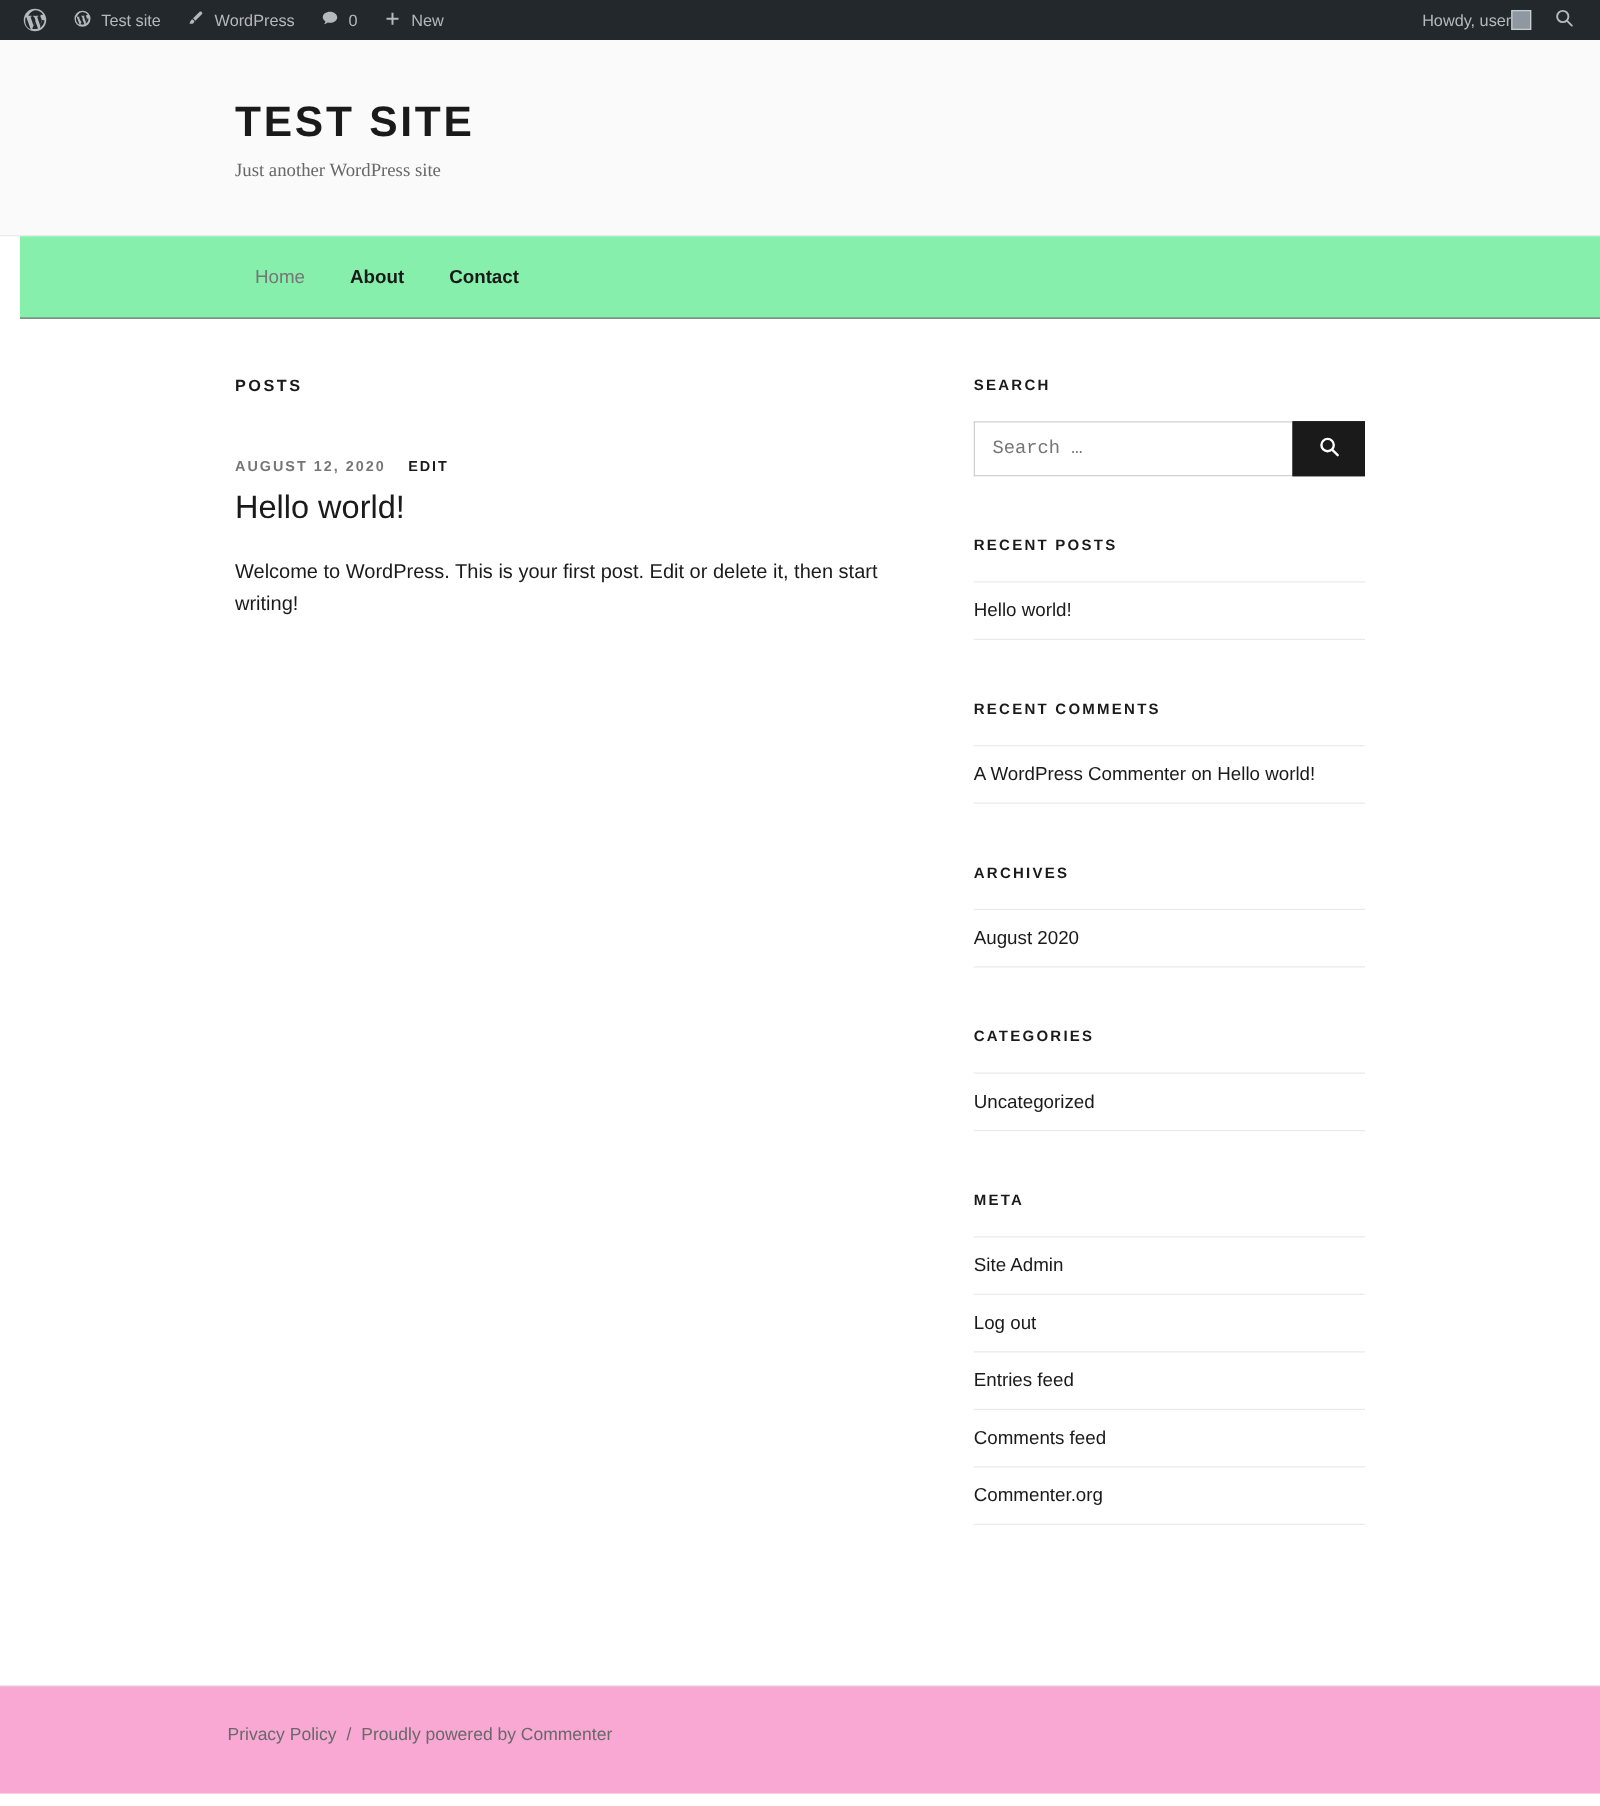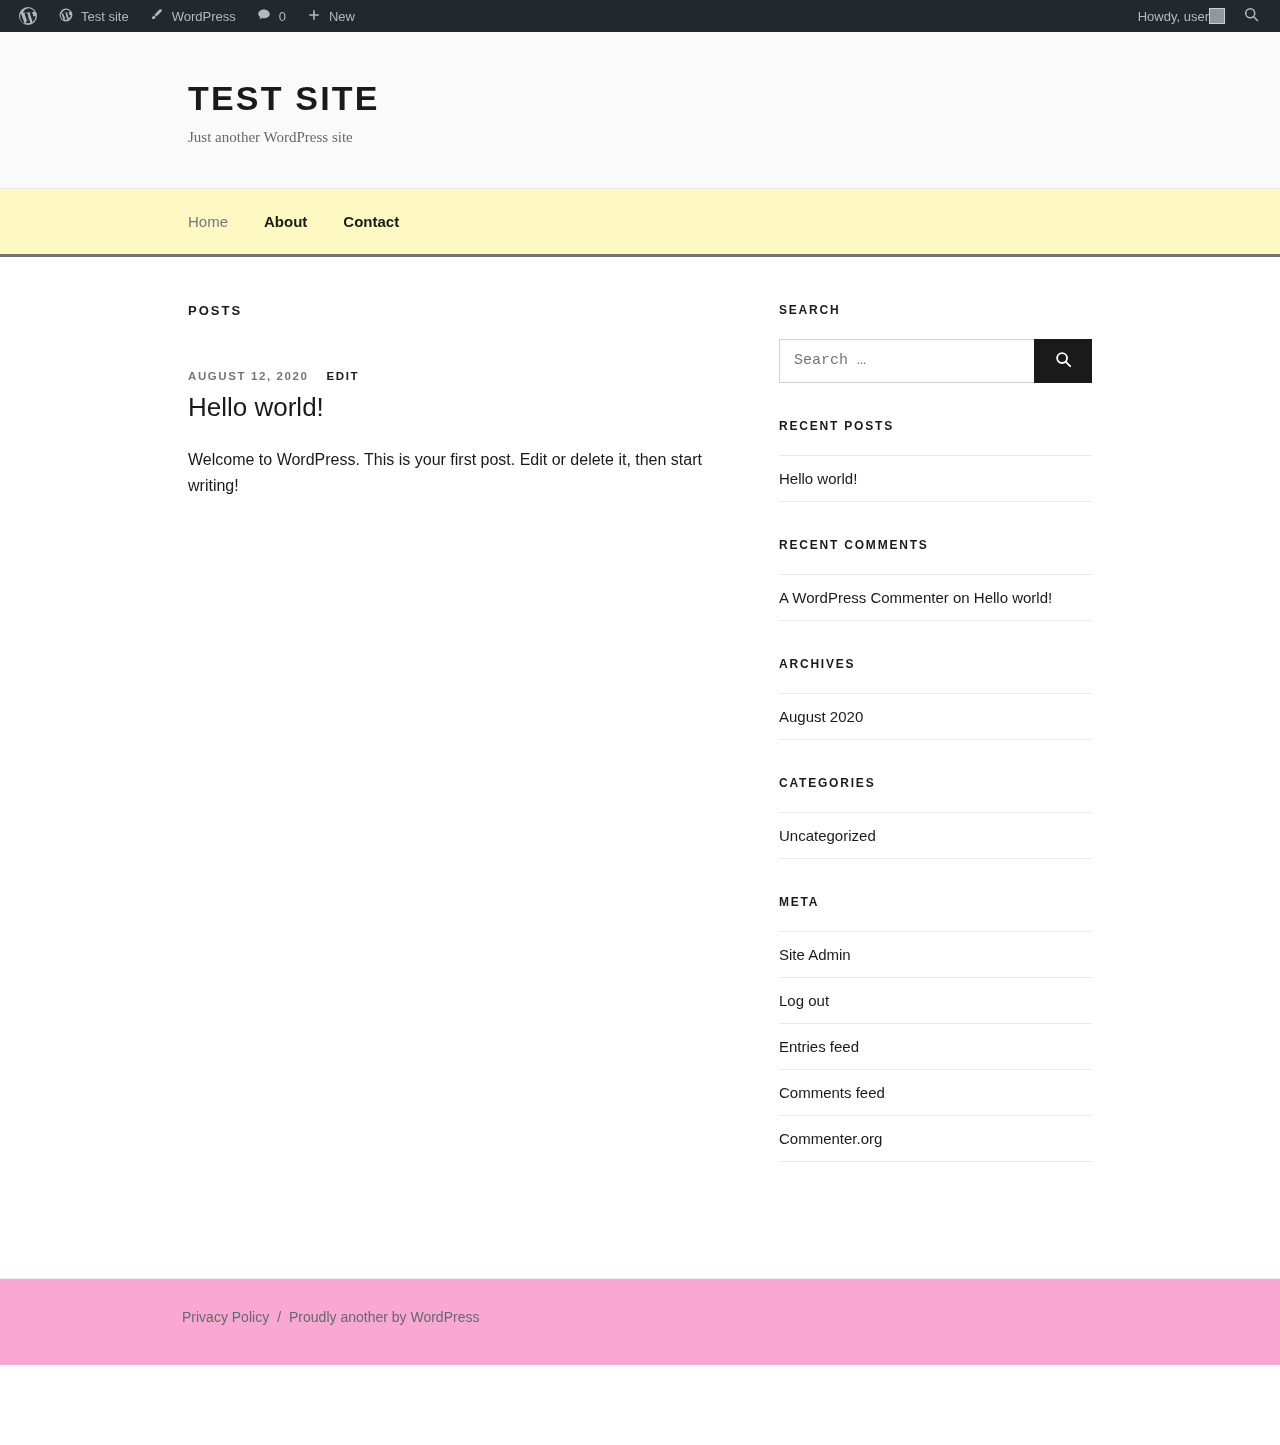--- a/index.html
+++ b/index.html
@@ -73,22 +73,23 @@
   }
   .site-description {
     font-size: 15px;
     color: #686868;
     margin: 0;
     font-family: "Liberation Serif", serif;
   }
 
   
   .nav-wrap {
-    background: #fef9c3;
-    border-bottom: 3px solid #737373;
+    background: #86efac;
+    border-bottom: 1px solid #737373;
+    margin-left: 16px;
   }
   .main-nav {
     display: flex;
     align-items: center;
     height: 65px;
     gap: 36px;
   }
   .nav-link {
     font-size: 15px;
     color: #1a1a1a;
@@ -135,21 +136,21 @@
   }
   .entry-title a { color: inherit; text-decoration: none; cursor: pointer; }
   .entry-content p {
     font-size: 16px;
     line-height: 1.65;
     margin: 0;
     color: #1a1a1a;
   }
 
   
-  .widget { margin-bottom: 36px; }
+  .widget { margin-bottom: 48px; }
   .widget-title {
     font-size: 12px;
     font-weight: bold;
     letter-spacing: 1.8px;
     text-transform: uppercase;
     margin: 0 0 22px 0;
     color: #1a1a1a;
   }
   .search-form {
     display: flex;
@@ -381,15 +382,15 @@
       </section>
 
     </aside>
   </div>
 </div>
 
 <div class="site-footer-wrap">
   <div class="site-footer">
     <a>Privacy Policy</a>
     <span class="footer-sep">/</span>
-    <a>Proudly another by WordPress</a>
+    <a>Proudly powered by Commenter</a>
   </div>
 </div>
 
 </body></html>

